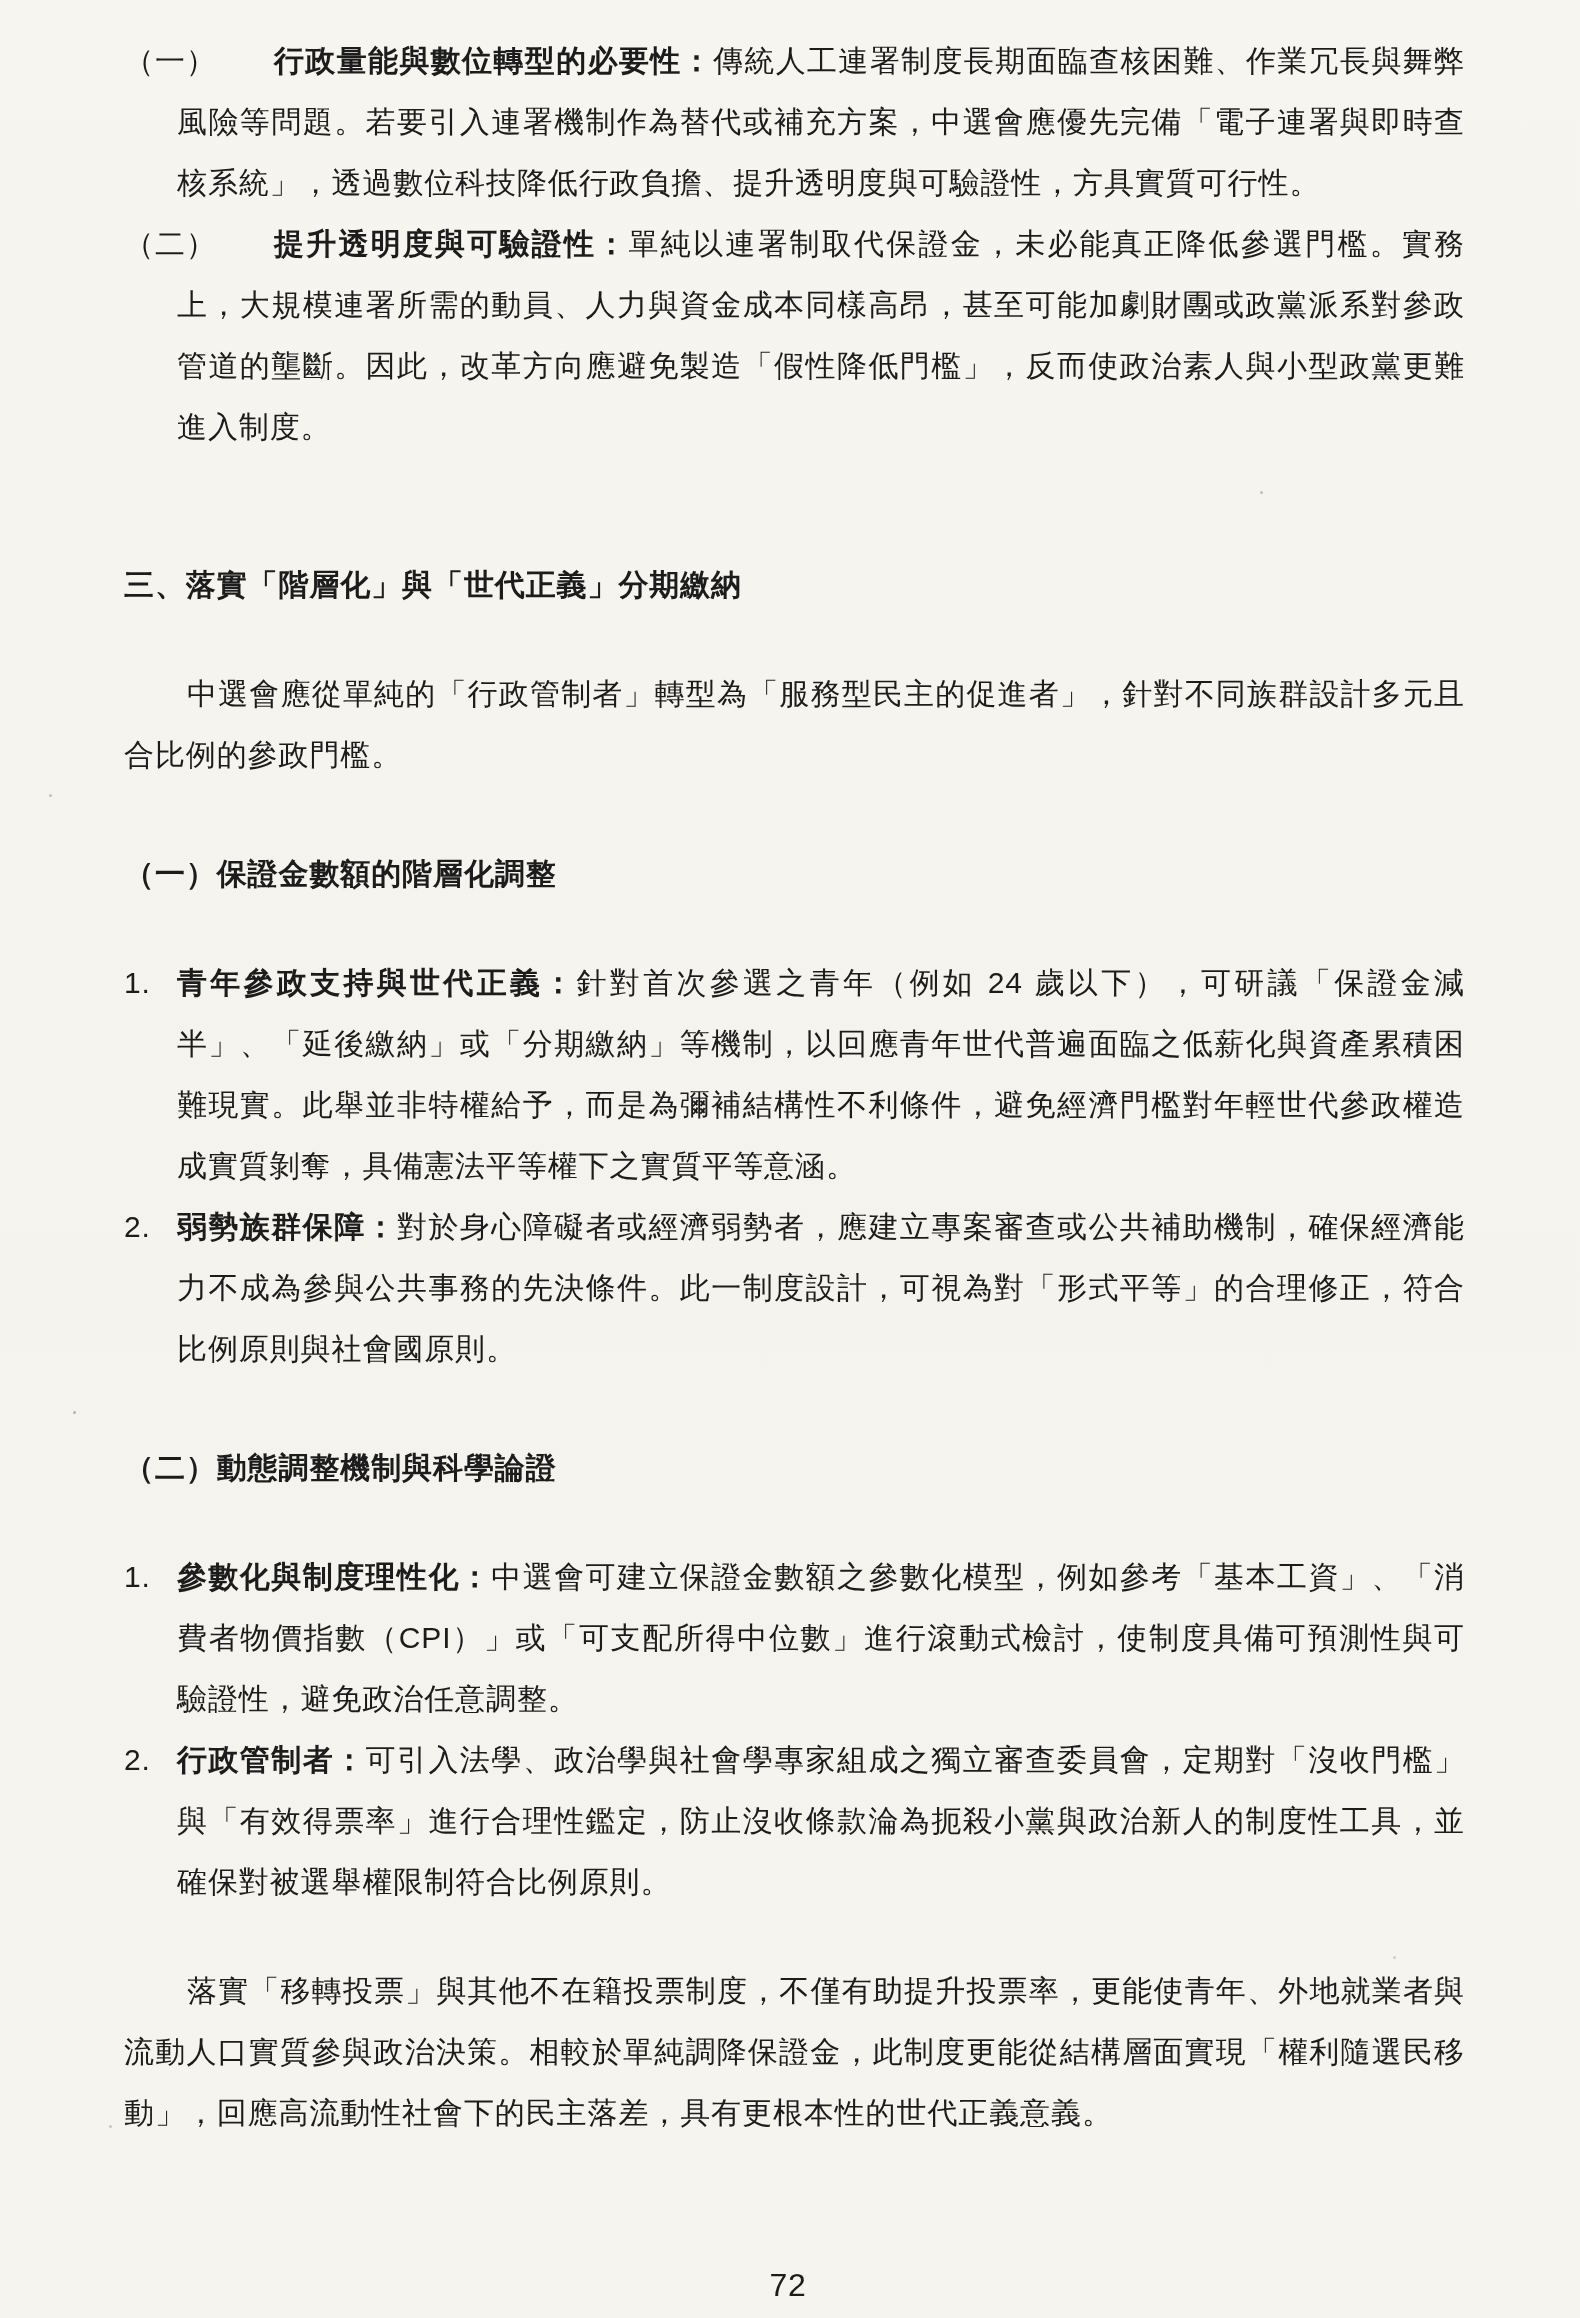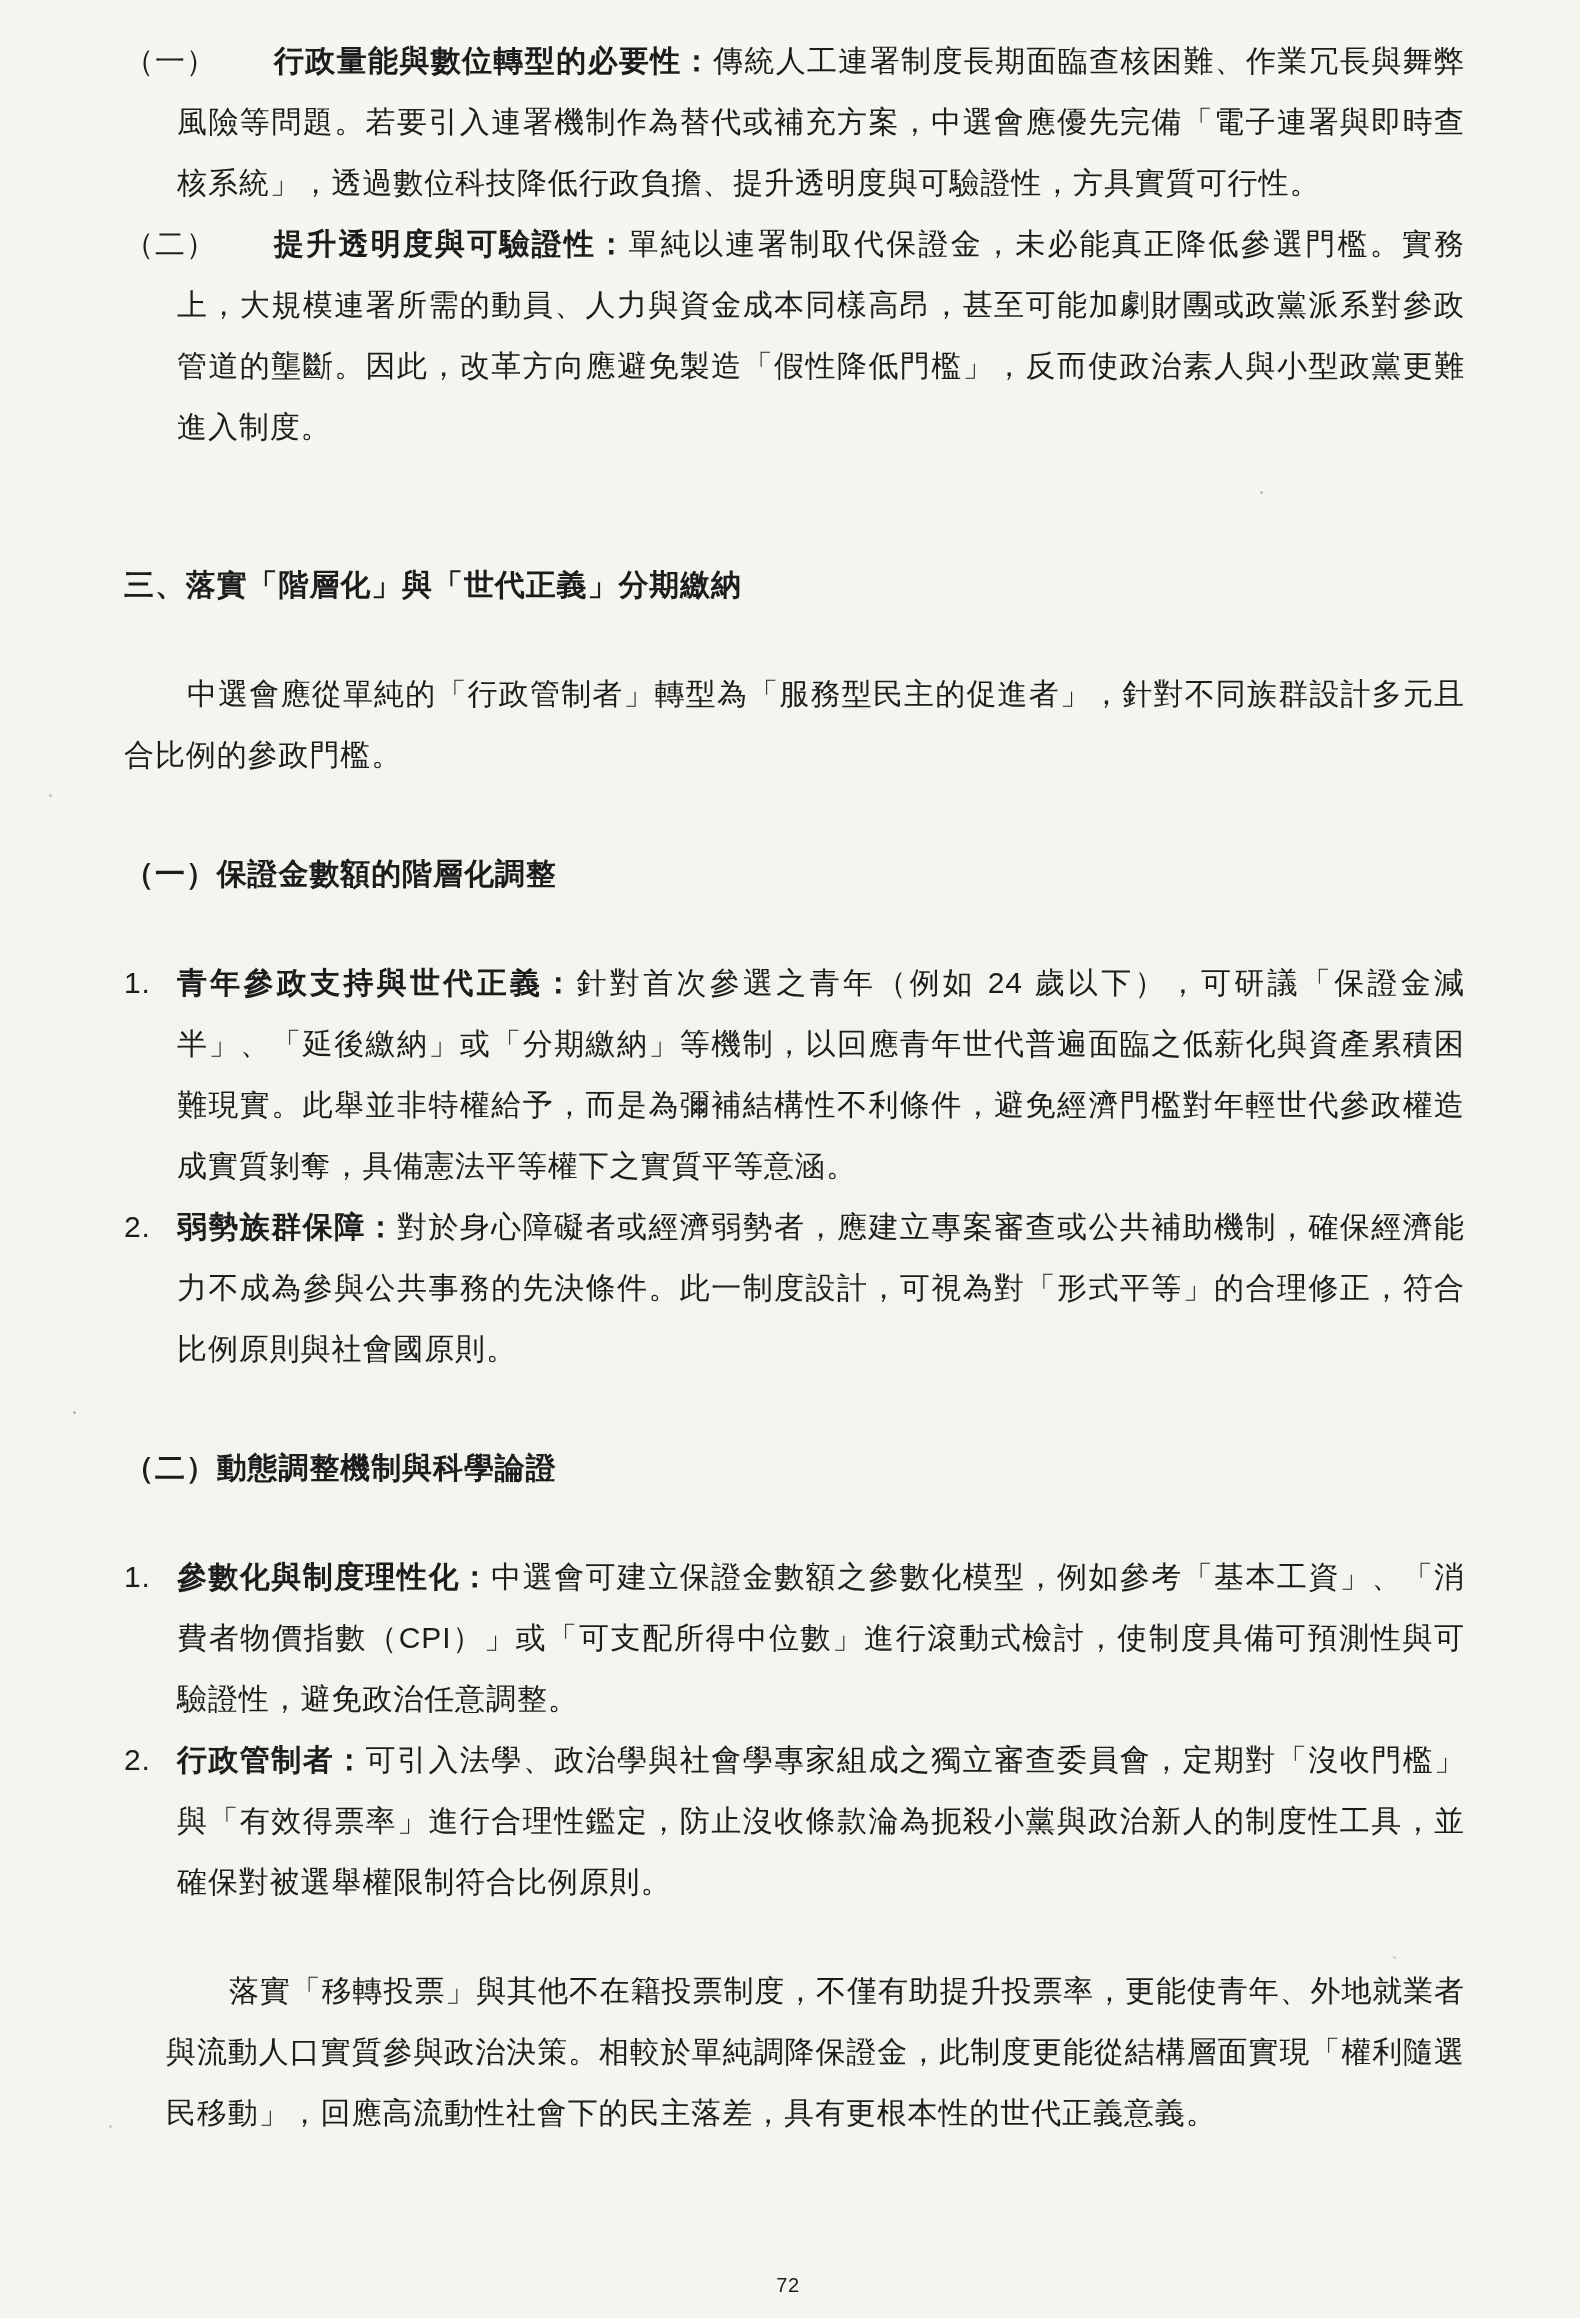--- a/index.html
+++ b/index.html
@@ -38,27 +38,27 @@
 
   
   .hang { position: relative; padding-left: 53px; }
   .hang > .hang-label { position: absolute; left: 0; top: 0; white-space: nowrap; }
   .hang.tabbed > p { text-indent: 97px; }
 
   .section-heading { font-weight: bold; margin-top: 97px; }
   .intro-para { margin-top: 48px; text-indent: 63px; }
   .sub-heading { font-weight: bold; margin-top: 58px; }
   .num-list { margin-top: 48px; }
-  .closing-para { margin-top: 48px; text-indent: 63px; margin-left: 42px; }
+  .closing-para { margin-top: 48px; text-indent: 63px; }
 
   .page-footer {
     position: absolute;
     left: 0; right: 4px; bottom: 15.7px;
     text-align: center;
-    font-size: 20px;
+    font-size: 32px;
     line-height: 36px;
     letter-spacing: 0.6px;
   }
 </style>
 </head>
 <body>
 
 <div class="doc">
 
   <div class="hang tabbed">

